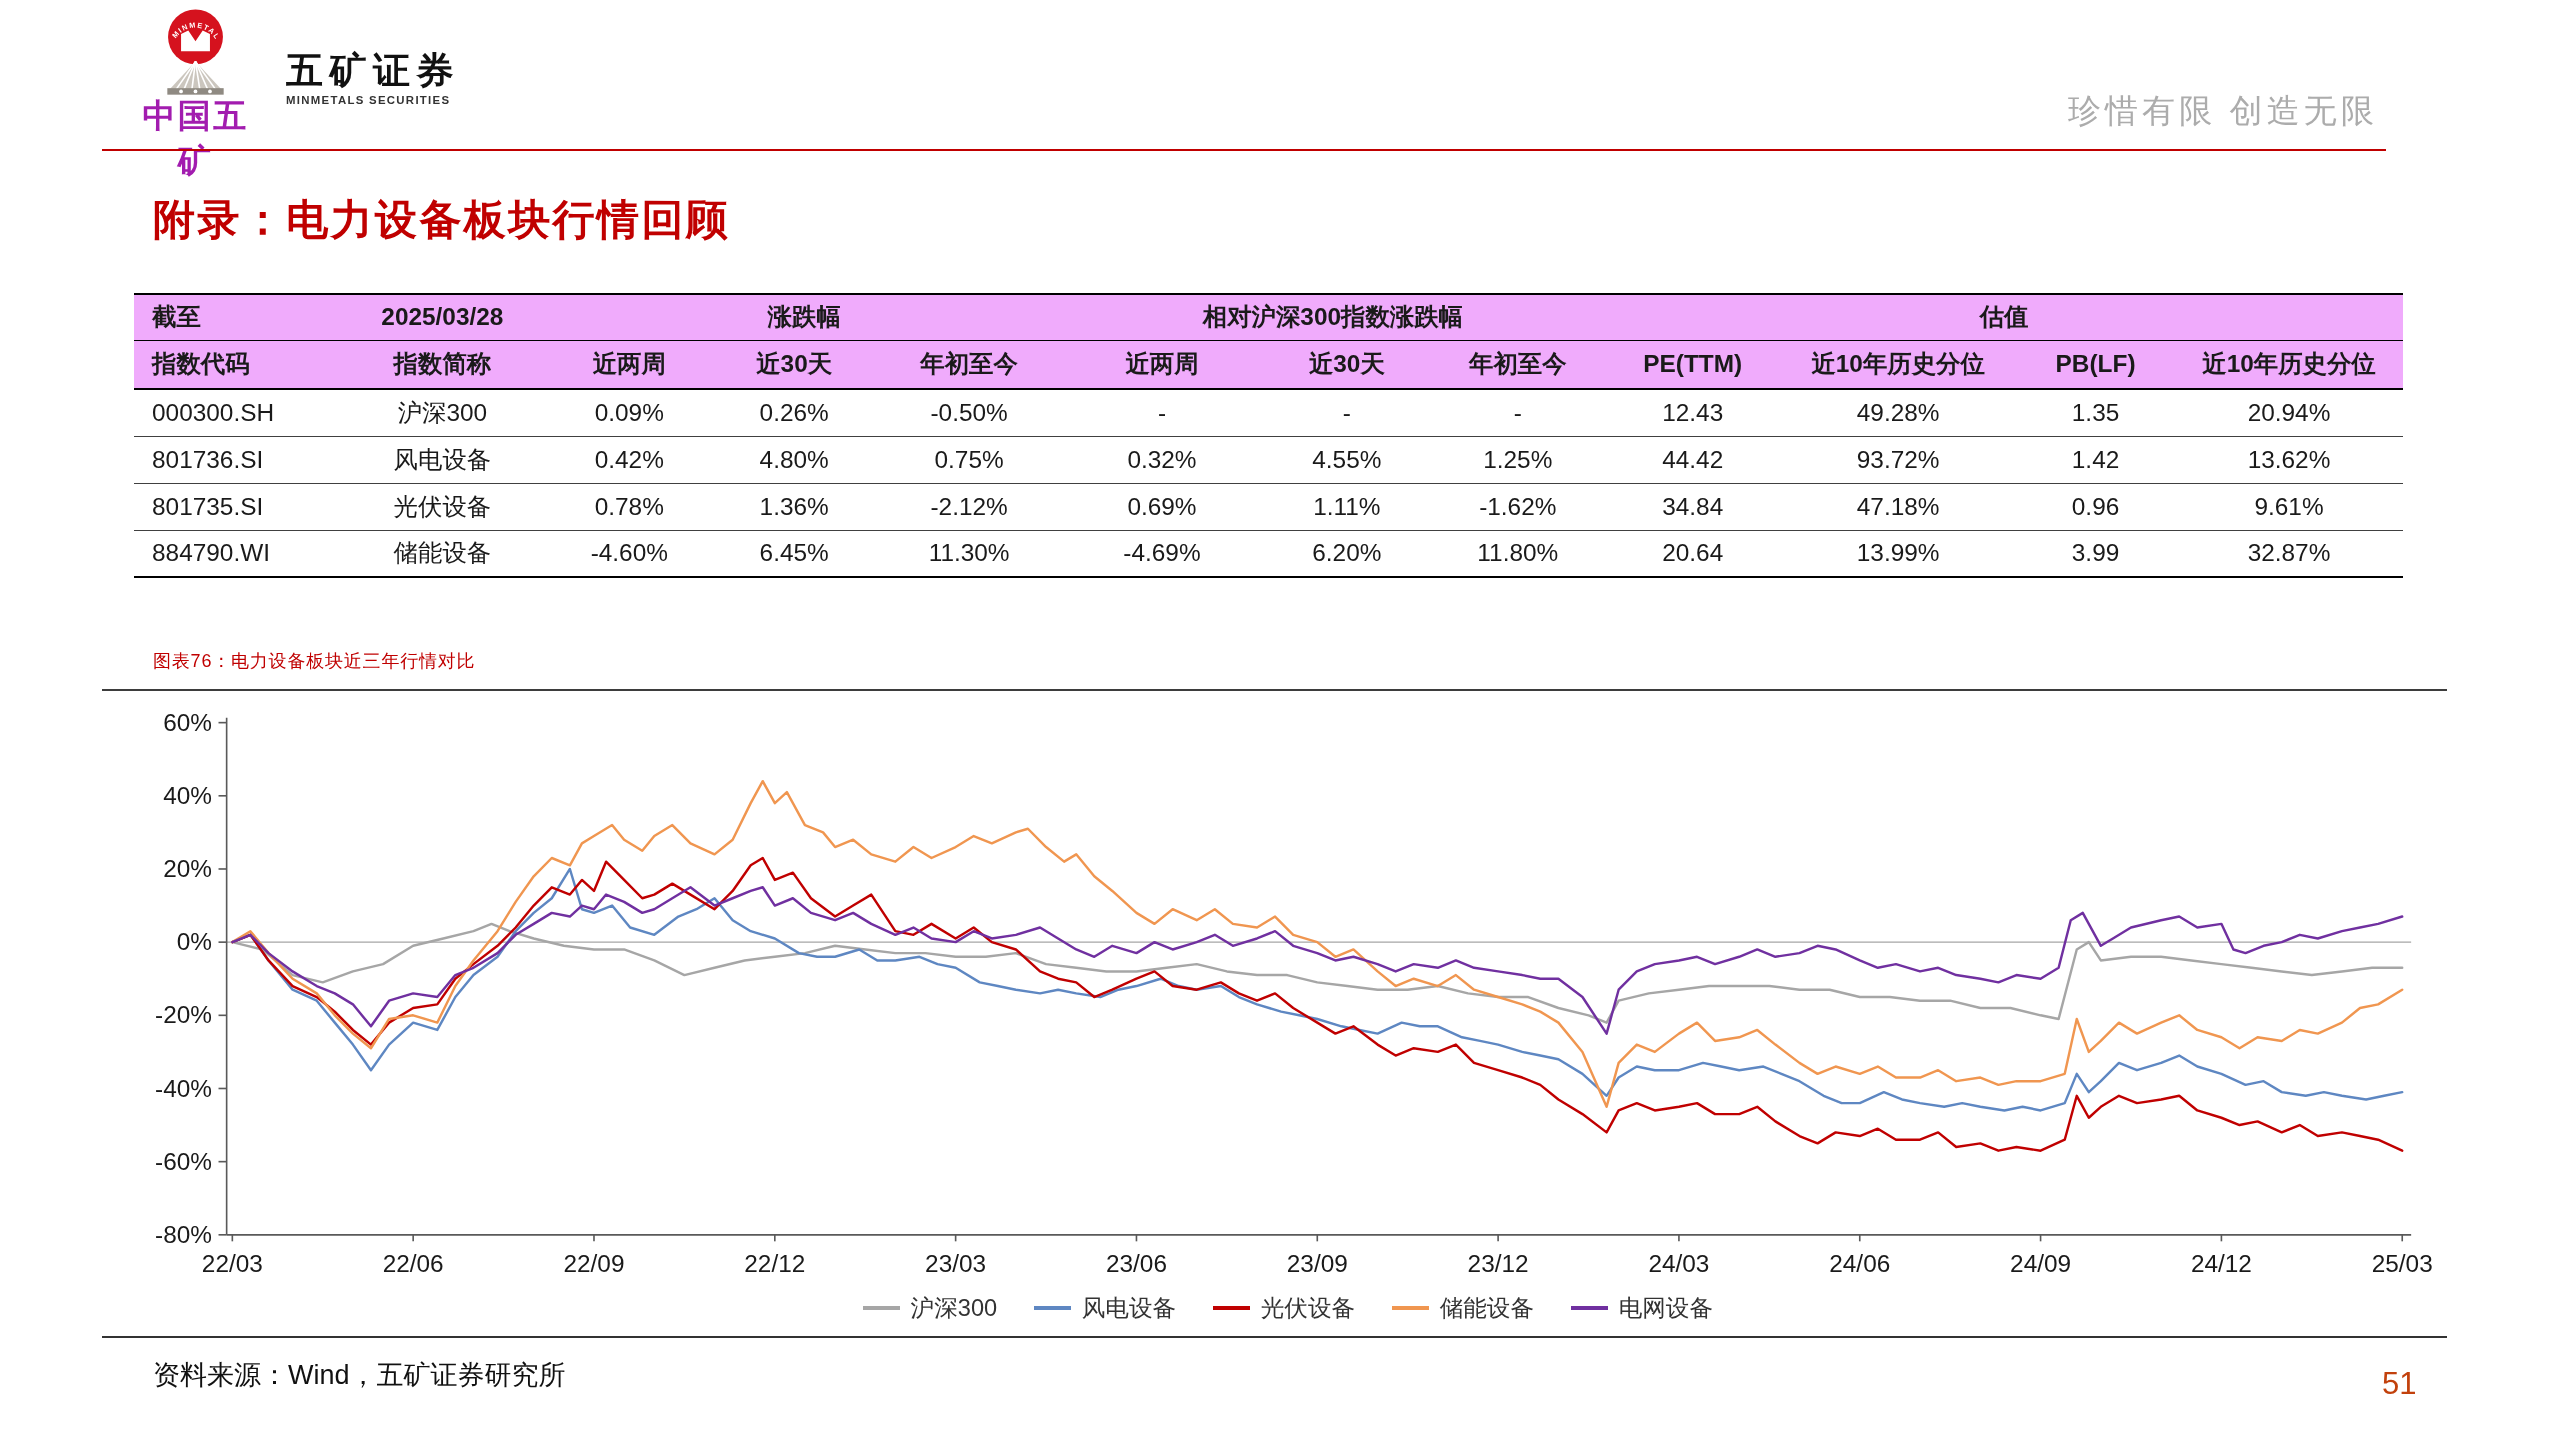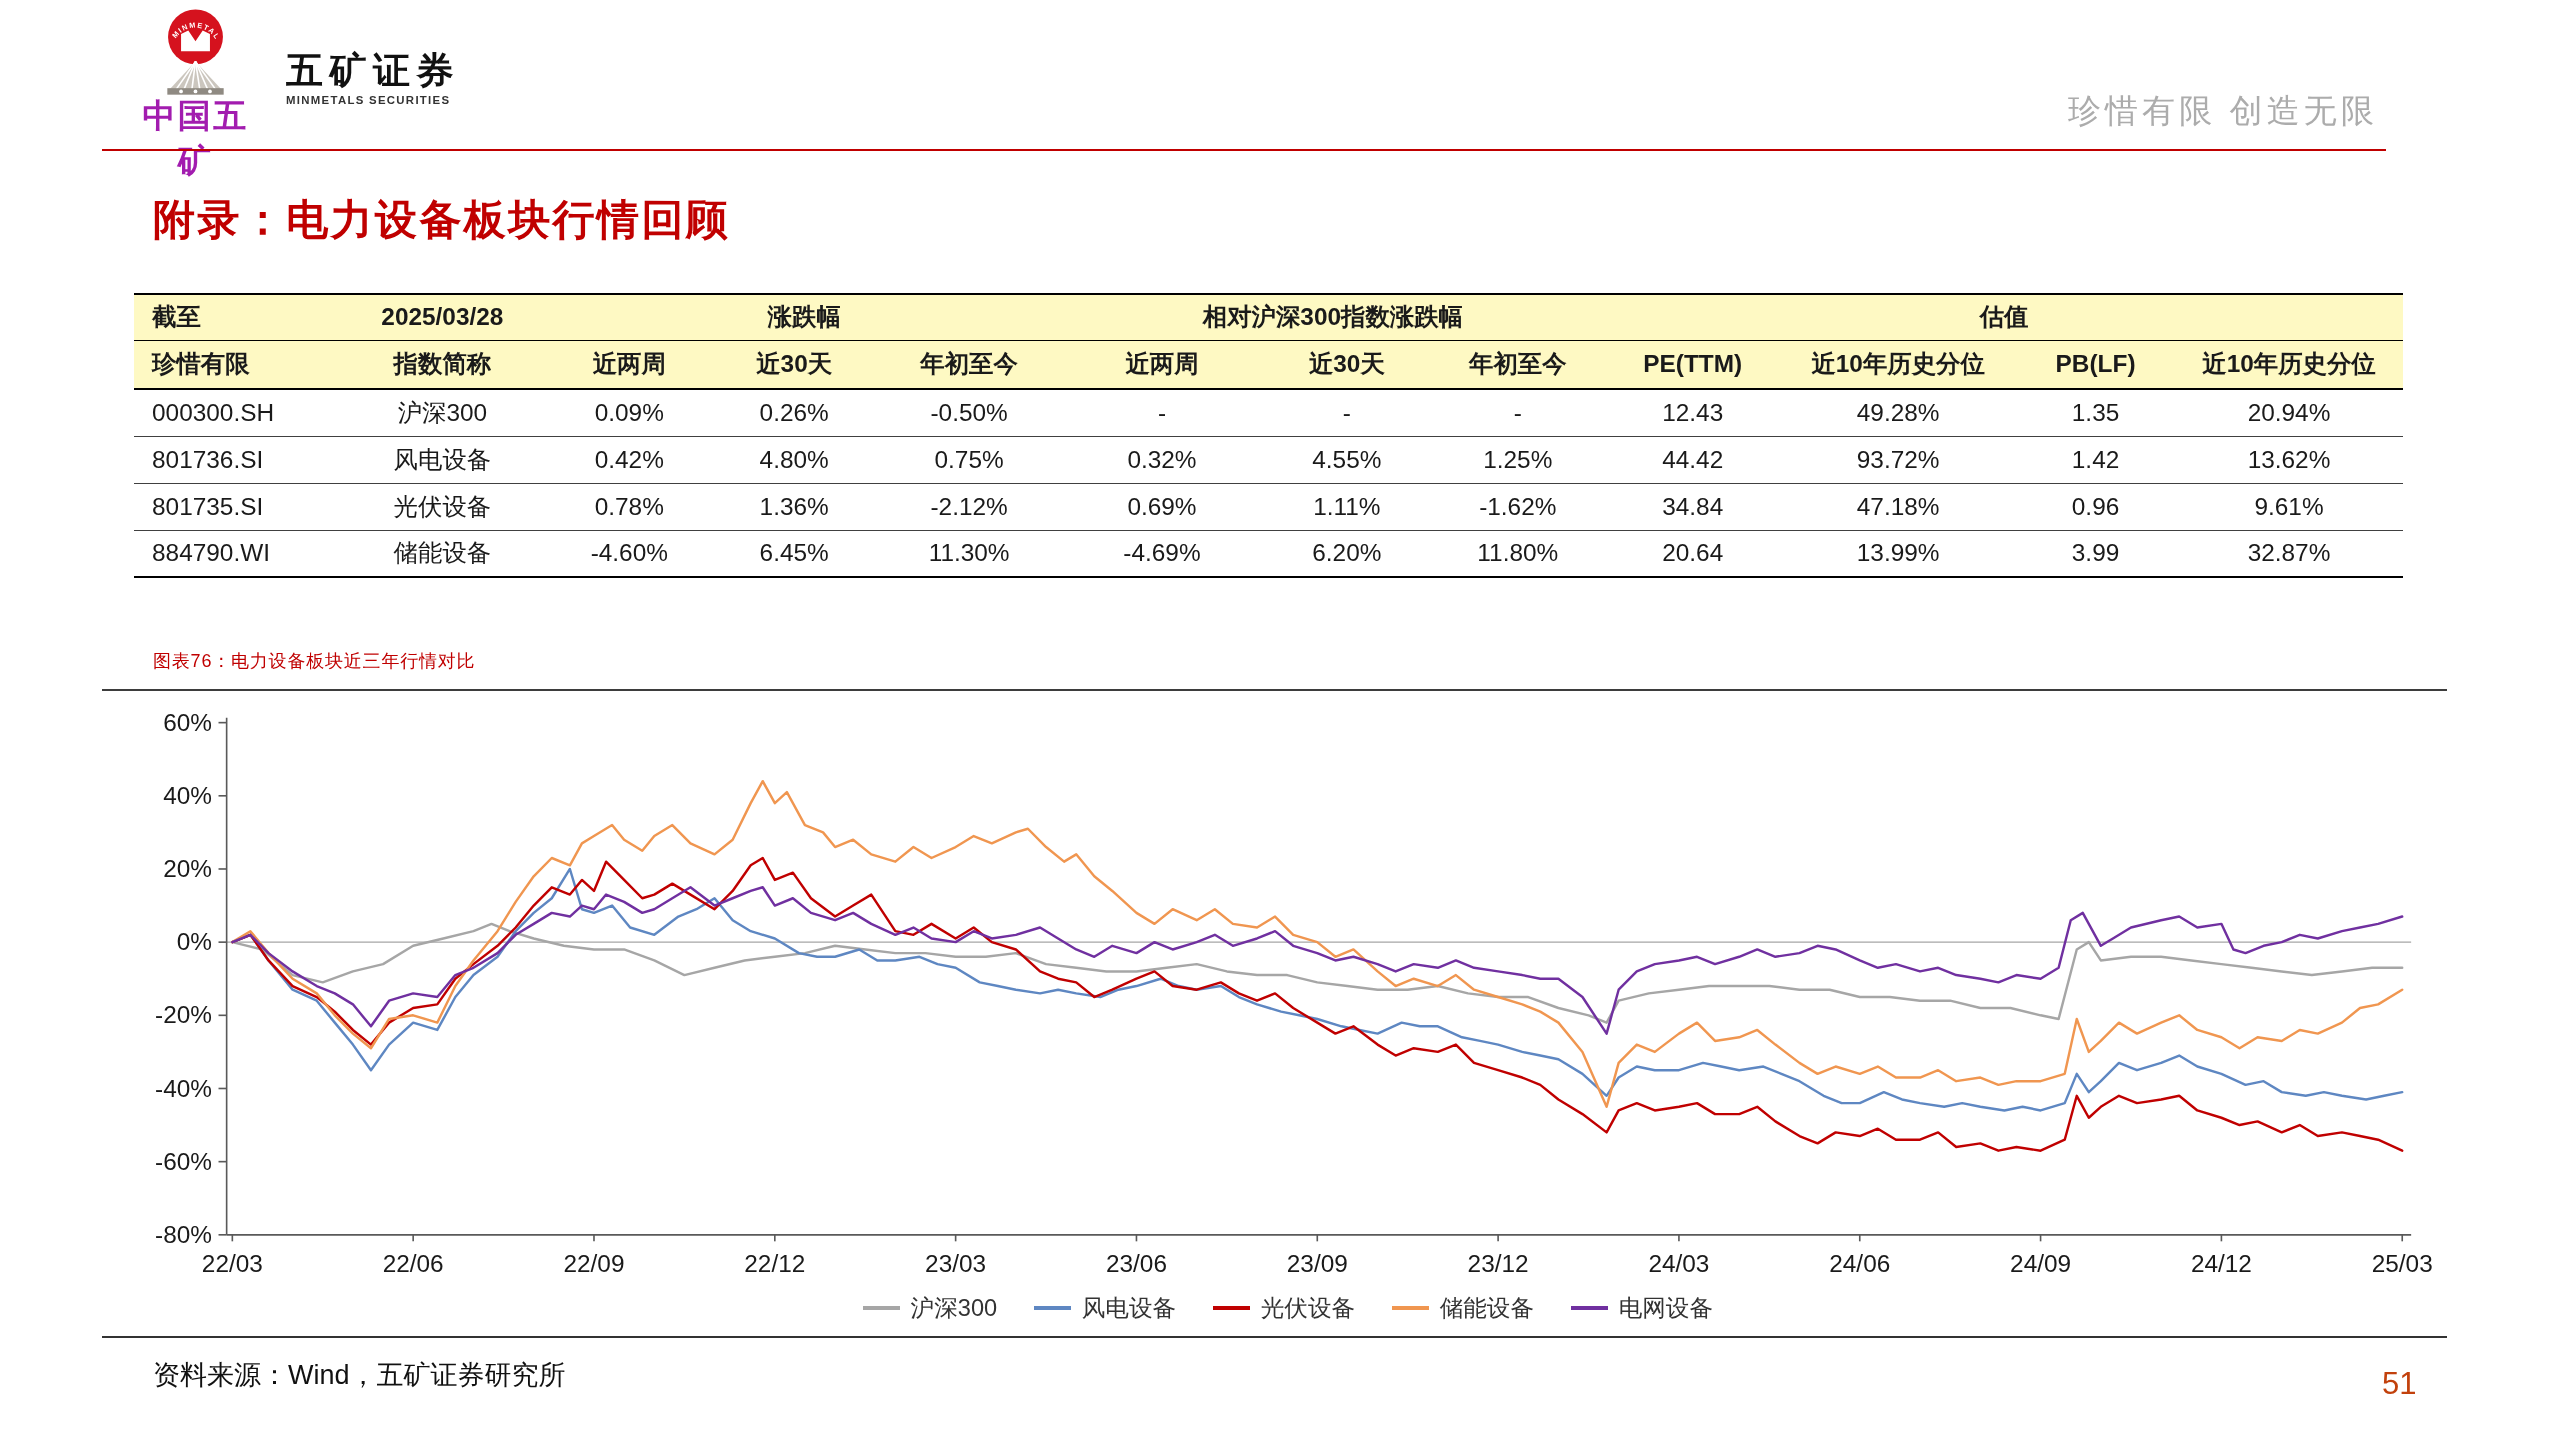--- a/index.html
+++ b/index.html
@@ -17,21 +17,21 @@
   .header-rule{position:absolute;left:102px;top:149px;width:2284px;height:2.4px;background:#C00000;}
 
   
   .page-title{position:absolute;left:153px;top:192px;font-size:42px;font-weight:700;
               color:#C00000;letter-spacing:2.4px;}
 
   
   .table-wrap{position:absolute;left:134px;top:293px;width:2269px;}
   table.idx{width:100%;border-collapse:collapse;font-size:24.4px;
             border-top:2.4px solid #000;border-bottom:2.4px solid #000;}
-  table.idx thead tr{background:#fef9c3;}
+  table.idx thead tr{background:#f0abfc;}
   tr.group-row{height:46px;border-bottom:1.6px solid #000;}
   tr.colhead-row{height:49px;border-bottom:2.4px solid #000;}
   table.idx tbody tr{height:47px;border-bottom:1.6px solid #404040;}
   table.idx tbody tr:last-child{border-bottom:none;}
   table.idx th{font-weight:700;text-align:center;padding:0 4.9px;white-space:nowrap;}
   table.idx td{text-align:center;padding:0 4.9px;white-space:nowrap;}
   .h-left, td.c-code{text-align:left !important;padding-left:18px !important;}
 
   
   .fig-caption{position:absolute;left:153px;top:649px;font-size:18px;color:#C00000;letter-spacing:0.8px;}
@@ -103,21 +103,21 @@
       </colgroup>
       <thead>
         <tr class="group-row">
           <th class="h-left">截至</th>
           <th>2025/03/28</th>
           <th colspan="3">涨跌幅</th>
           <th colspan="3">相对沪深300指数涨跌幅</th>
           <th colspan="4">估值</th>
         </tr>
         <tr class="colhead-row">
-            <th class="h-left">珍惜有限</th>
+            <th class="h-left">指数代码</th>
             <th>指数简称</th>
             <th>近两周</th>
             <th>近30天</th>
             <th>年初至今</th>
             <th>近两周</th>
             <th>近30天</th>
             <th>年初至今</th>
             <th>PE(TTM)</th>
             <th>近10年历史分位</th>
             <th>PB(LF)</th>

